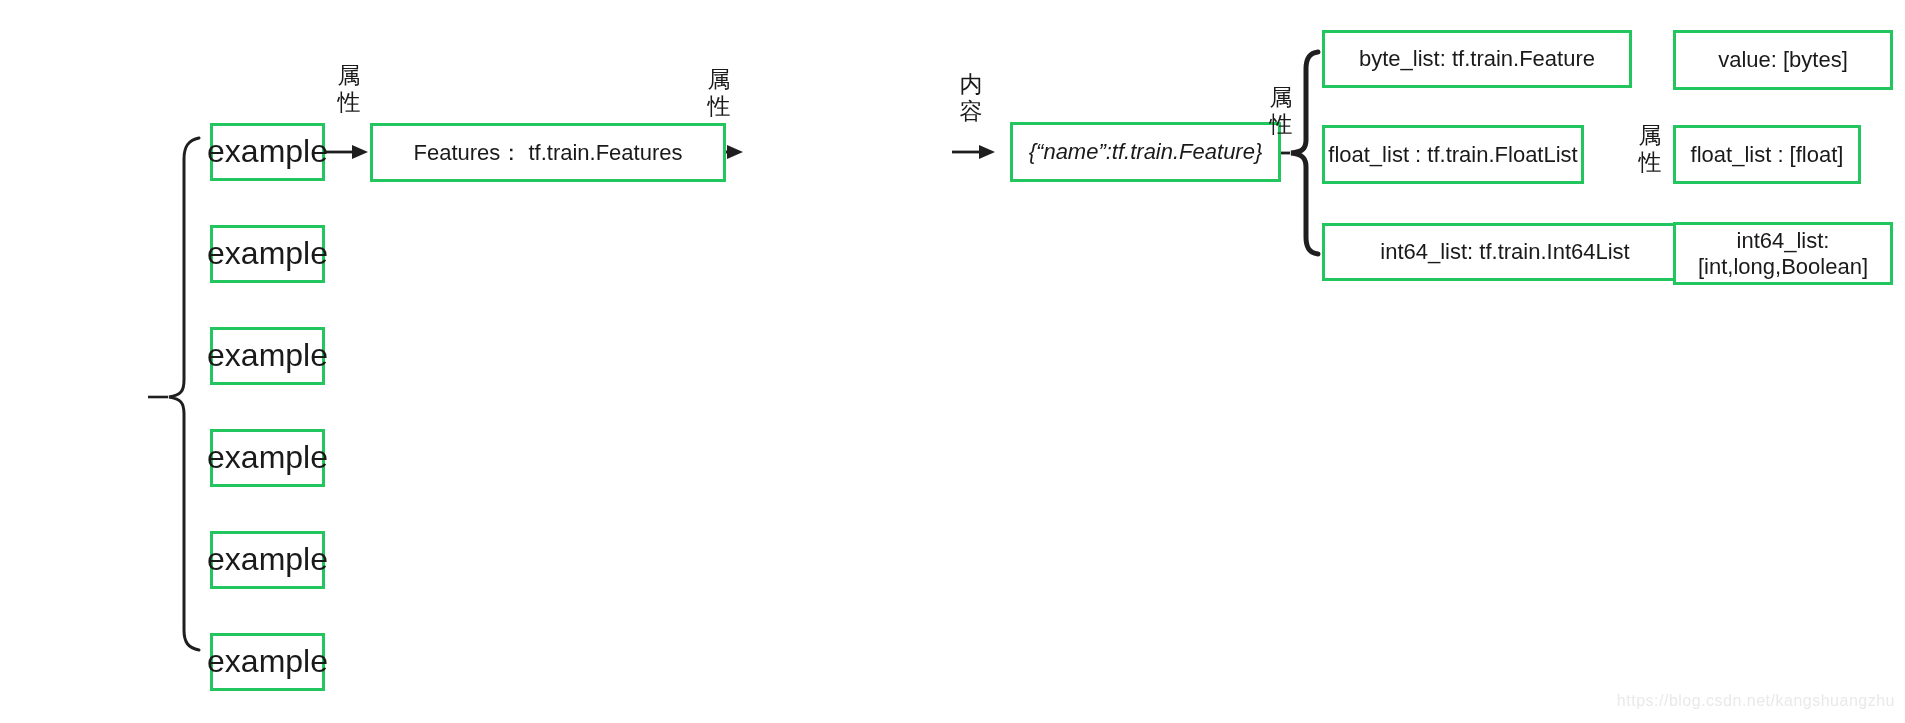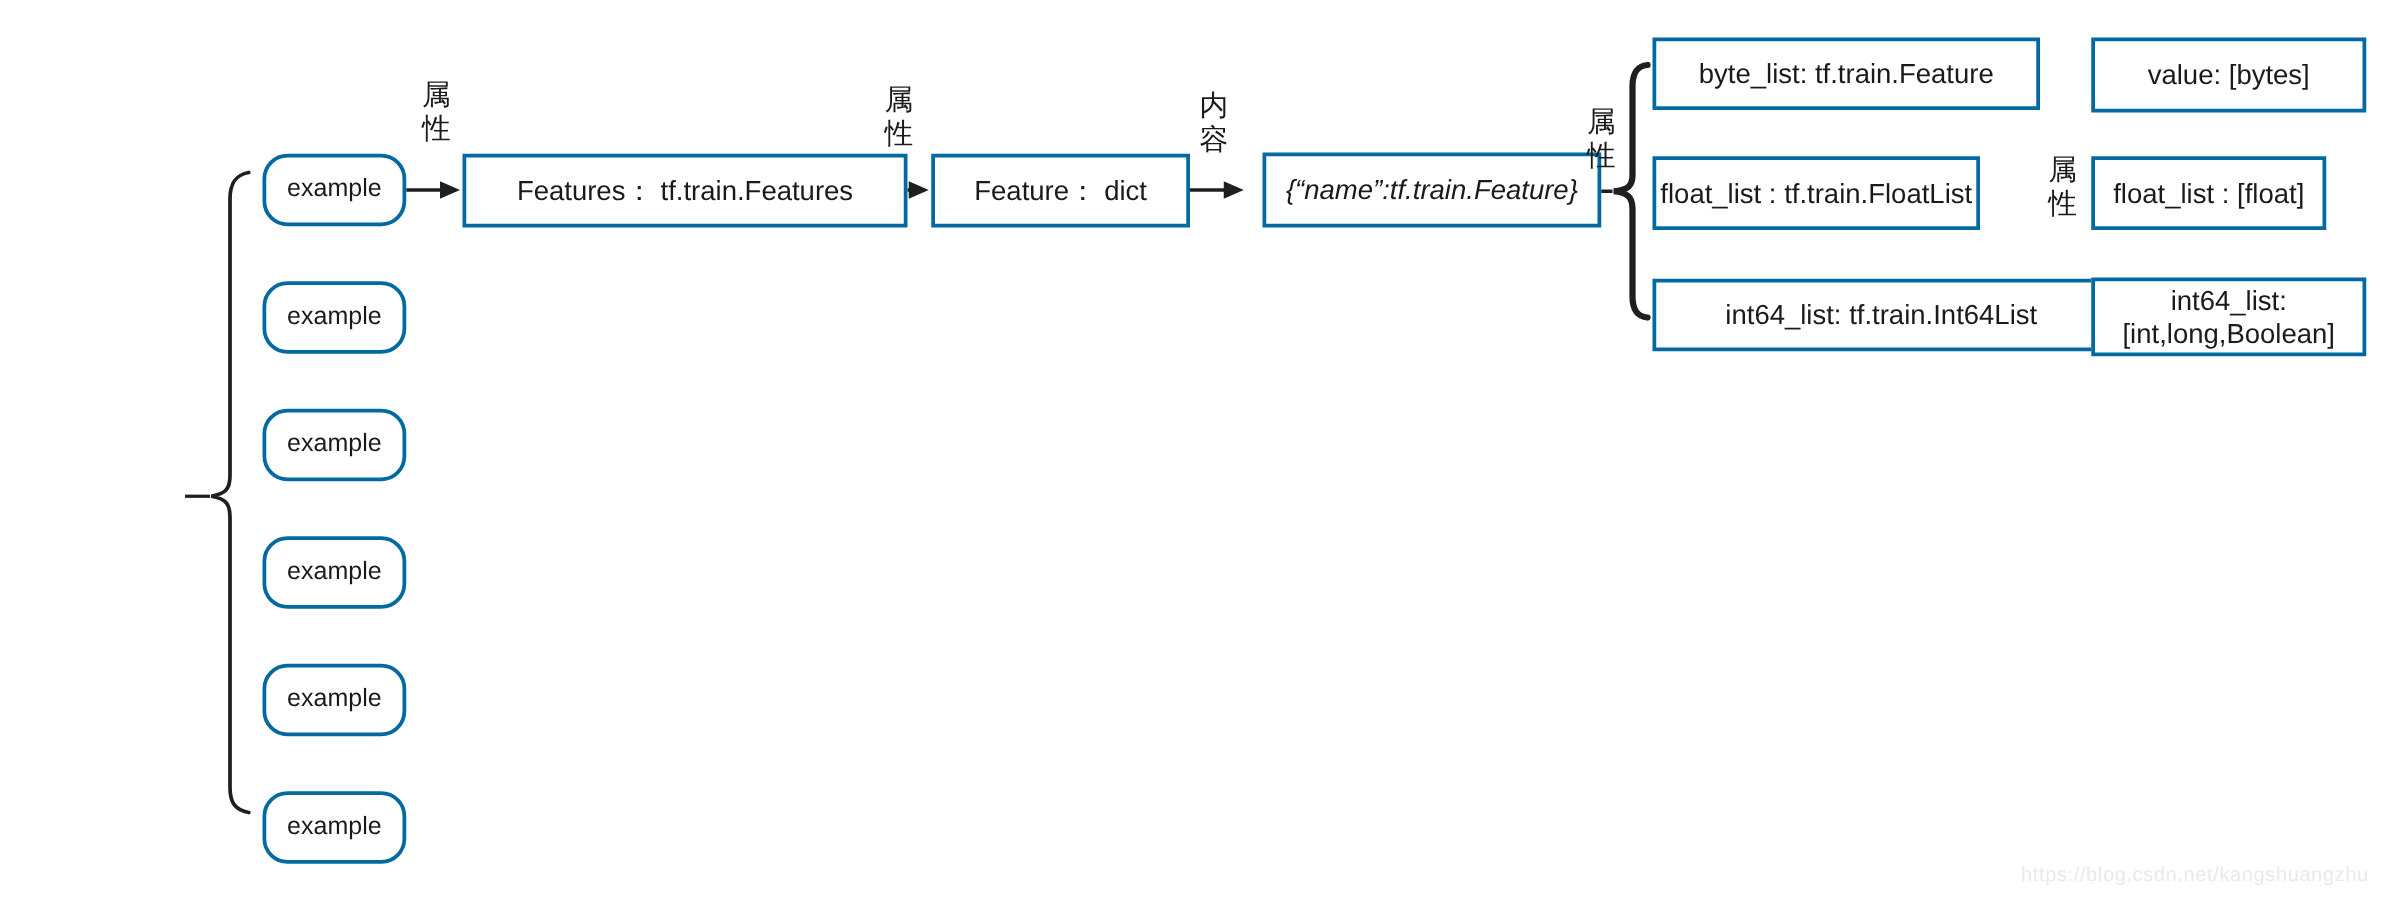--- a/index.html
+++ b/index.html
@@ -7,29 +7,29 @@
     position:relative;
     width:1905px;height:723px;
     background:#ffffff;
     font-family:"Liberation Sans","DejaVu Sans",sans-serif;
     color:#1a1a1a;
     overflow:hidden;
   }
   #wires{position:absolute;left:0;top:0;width:1905px;height:723px;}
   .box{
     position:absolute;
-    border:3px solid #0369a1;
+    border:3px solid #22c55e;
     background:#ffffff;
     display:flex;align-items:center;justify-content:center;
     text-align:center;
     font-size:22px;line-height:1.18;
     white-space:pre-line;
     box-sizing:border-box;
   }
-  .box.big{font-size:20px;border-radius:20px;}
+  .box.big{font-size:32px;}
   .vlabel{
     position:absolute;
     font-size:23px;line-height:27px;
     text-align:center;
     white-space:pre-line;
     color:#1a1a1a;
   }
   .watermark{
     position:absolute;
     right:10px;top:692px;
@@ -67,21 +67,20 @@
 
 
   <div class="box big" style="left:210px;top:123px;width:115px;height:58px;">example</div>
   <div class="box big" style="left:210px;top:225px;width:115px;height:58px;">example</div>
   <div class="box big" style="left:210px;top:327px;width:115px;height:58px;">example</div>
   <div class="box big" style="left:210px;top:429px;width:115px;height:58px;">example</div>
   <div class="box big" style="left:210px;top:531px;width:115px;height:58px;">example</div>
   <div class="box big" style="left:210px;top:633px;width:115px;height:58px;">example</div>
 
   <div class="box" style="left:370px;top:123px;width:356px;height:59px;">Features： tf.train.Features</div>
-  <div class="box" style="left:745px;top:123px;width:207px;height:59px;">Feature： dict</div>
   <div class="box" style="left:1010px;top:122px;width:271px;height:60px;font-style:italic;">{“name”:tf.train.Feature}</div>
 
   <div class="vlabel" style="left:335px;top:62px;width:28px;">属
 性</div>
   <div class="vlabel" style="left:705px;top:66px;width:28px;">属
 性</div>
   <div class="vlabel" style="left:957px;top:71px;width:28px;">内
 容</div>
   <div class="vlabel" style="left:1267px;top:84px;width:28px;">属
 性</div>

